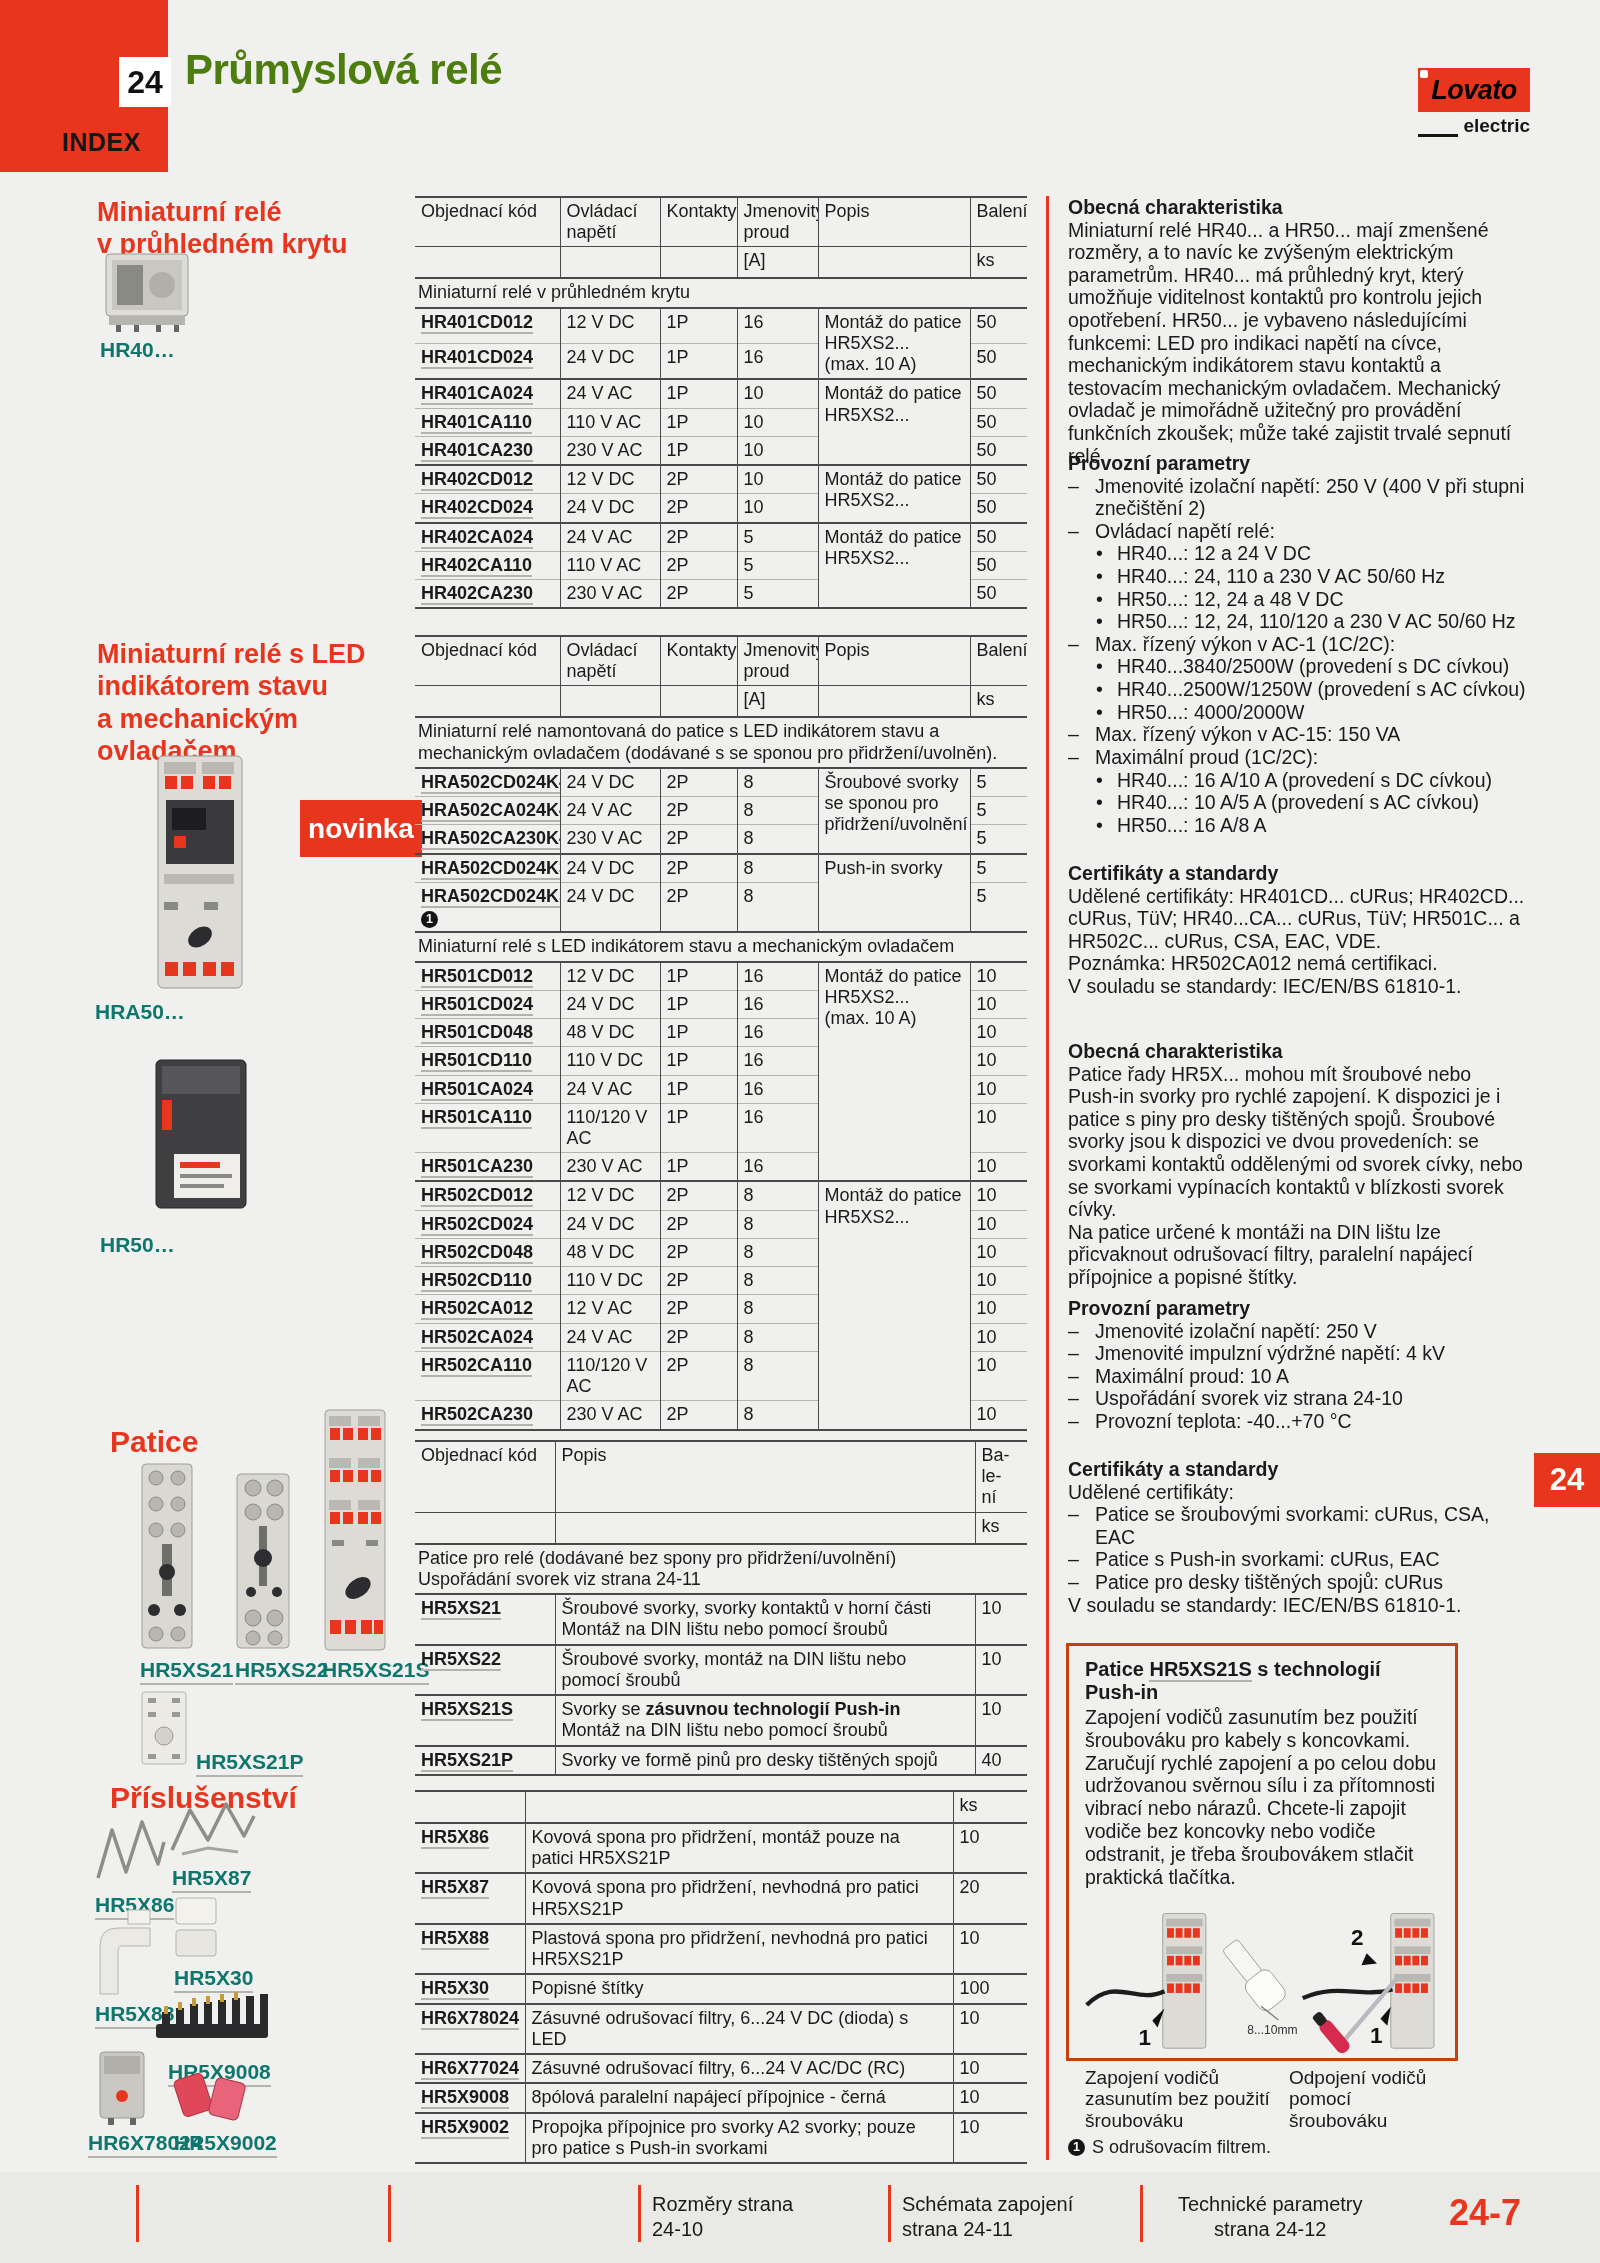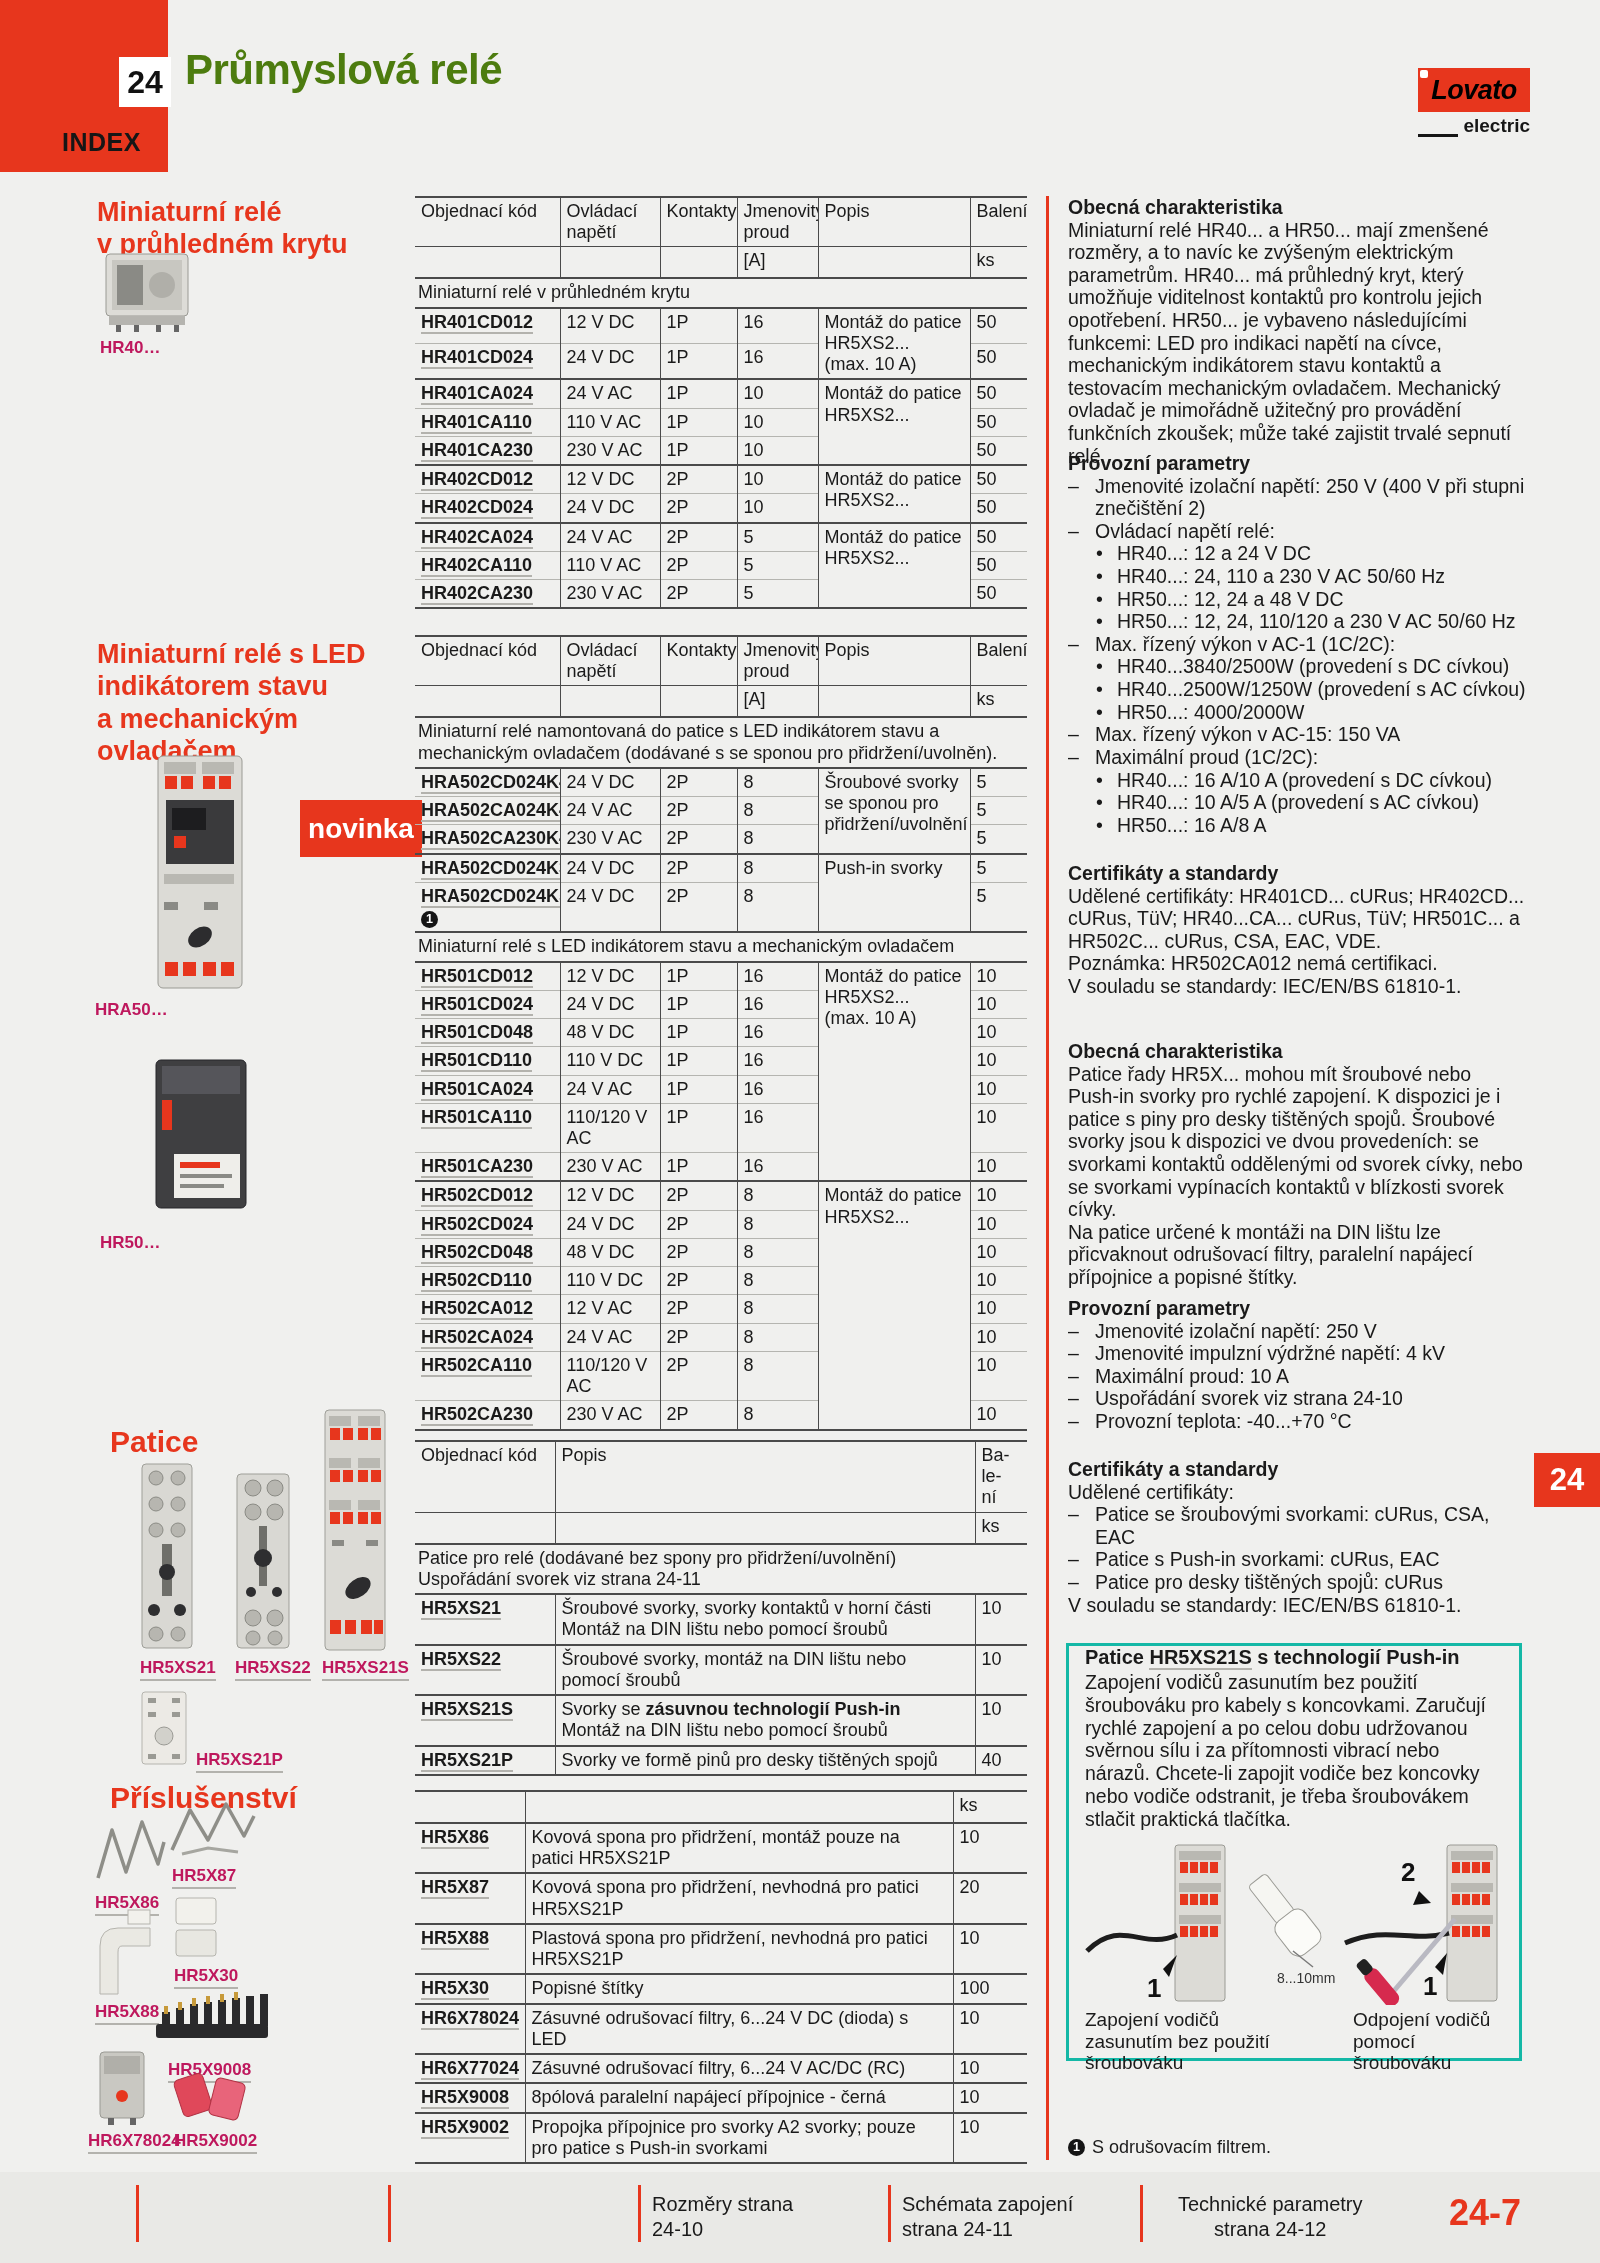--- a/index.html
+++ b/index.html
@@ -19,21 +19,21 @@
   .logo-reg{position:absolute;left:2px;top:2px;width:8px;height:8px;background:#fff;border-radius:2px;}
   .logo-sub-row{display:flex;align-items:flex-end;margin-top:3px;}
   .logo-line{flex:1;height:3px;background:#161616;margin-right:5px;}
   .logo-sub{font-weight:bold;font-size:19px;color:#161616;}
 
   
   .red-h{color:#e7361d;font-weight:bold;font-size:27px;line-height:1.2;white-space:pre-line;}
   .red-h.big{font-size:30px;}
   #novinka{left:300px;top:800px;width:122px;height:57px;background:#e7361d;color:#fff;
       font-weight:bold;font-size:28px;display:flex;align-items:center;justify-content:center;}
-  .plabel{font-weight:bold;font-size:17px;color:#be185d;}
+  .plabel{font-weight:bold;font-size:21px;color:#0f766e;}
   .ulabel{border-bottom:2px solid #b3b2ad;padding-bottom:1px;}
 
   
   .tblwrap{width:612px;}
   table.cat{border-collapse:collapse;table-layout:fixed;width:612px;font-size:18px;
       border-top:2px solid #4a4a4a;border-bottom:2px solid #4a4a4a;}
   table.cat th,table.cat td{padding:3px 6px;vertical-align:top;text-align:left;
       font-weight:normal;line-height:1.18;white-space:pre-line;overflow:hidden;}
   table.cat .vl{border-left:1px solid #4a4a4a;}
   table.cat tr.hrow th{border-bottom:1px solid #4a4a4a;}
@@ -49,22 +49,22 @@
   #red-rule{left:1046px;top:196px;width:3px;height:1964px;background:#e7361d;}
   #right-col{left:1068px;top:0;width:458px;height:2263px;}
   .rsec{position:absolute;left:0;width:458px;font-size:19.5px;line-height:1.16;}
   .rh{font-weight:bold;}
   .rp{margin:0;}
   .li1{display:flex;}
   .li1 .dash{width:27px;flex:none;}
   .li2{display:flex;padding-left:28px;}
   .li2 .bullet{width:21px;flex:none;}
 
-  #pushin-box{left:1066px;top:1643px;width:456px;height:418px;border:3px solid #14b8a6;
-      box-sizing:border-box;padding:0 16px;}
+  #pushin-box{left:1066px;top:1643px;width:392px;height:418px;border:3px solid #c2410c;
+      box-sizing:border-box;padding:12px 16px;}
   .box-title{font-weight:bold;font-size:20px;}
   .box-text{font-size:19.5px;line-height:1.17;margin-top:2px;}
   .fig-row{display:flex;justify-content:space-between;align-items:flex-end;margin-top:6px;height:168px;}
   .cap-row{display:flex;justify-content:space-between;margin-top:4px;}
   .cap{font-size:19px;line-height:1.15;white-space:pre-line;}
   .cap.r{width:150px;}
   #footnote{left:1068px;top:2137px;font-size:18px;display:flex;align-items:center;gap:7px;}
   #side-tab{left:1534px;top:1453px;width:66px;height:54px;background:#e7361d;color:#fff;
       font-weight:bold;font-size:31px;display:flex;align-items:center;justify-content:center;}
 

